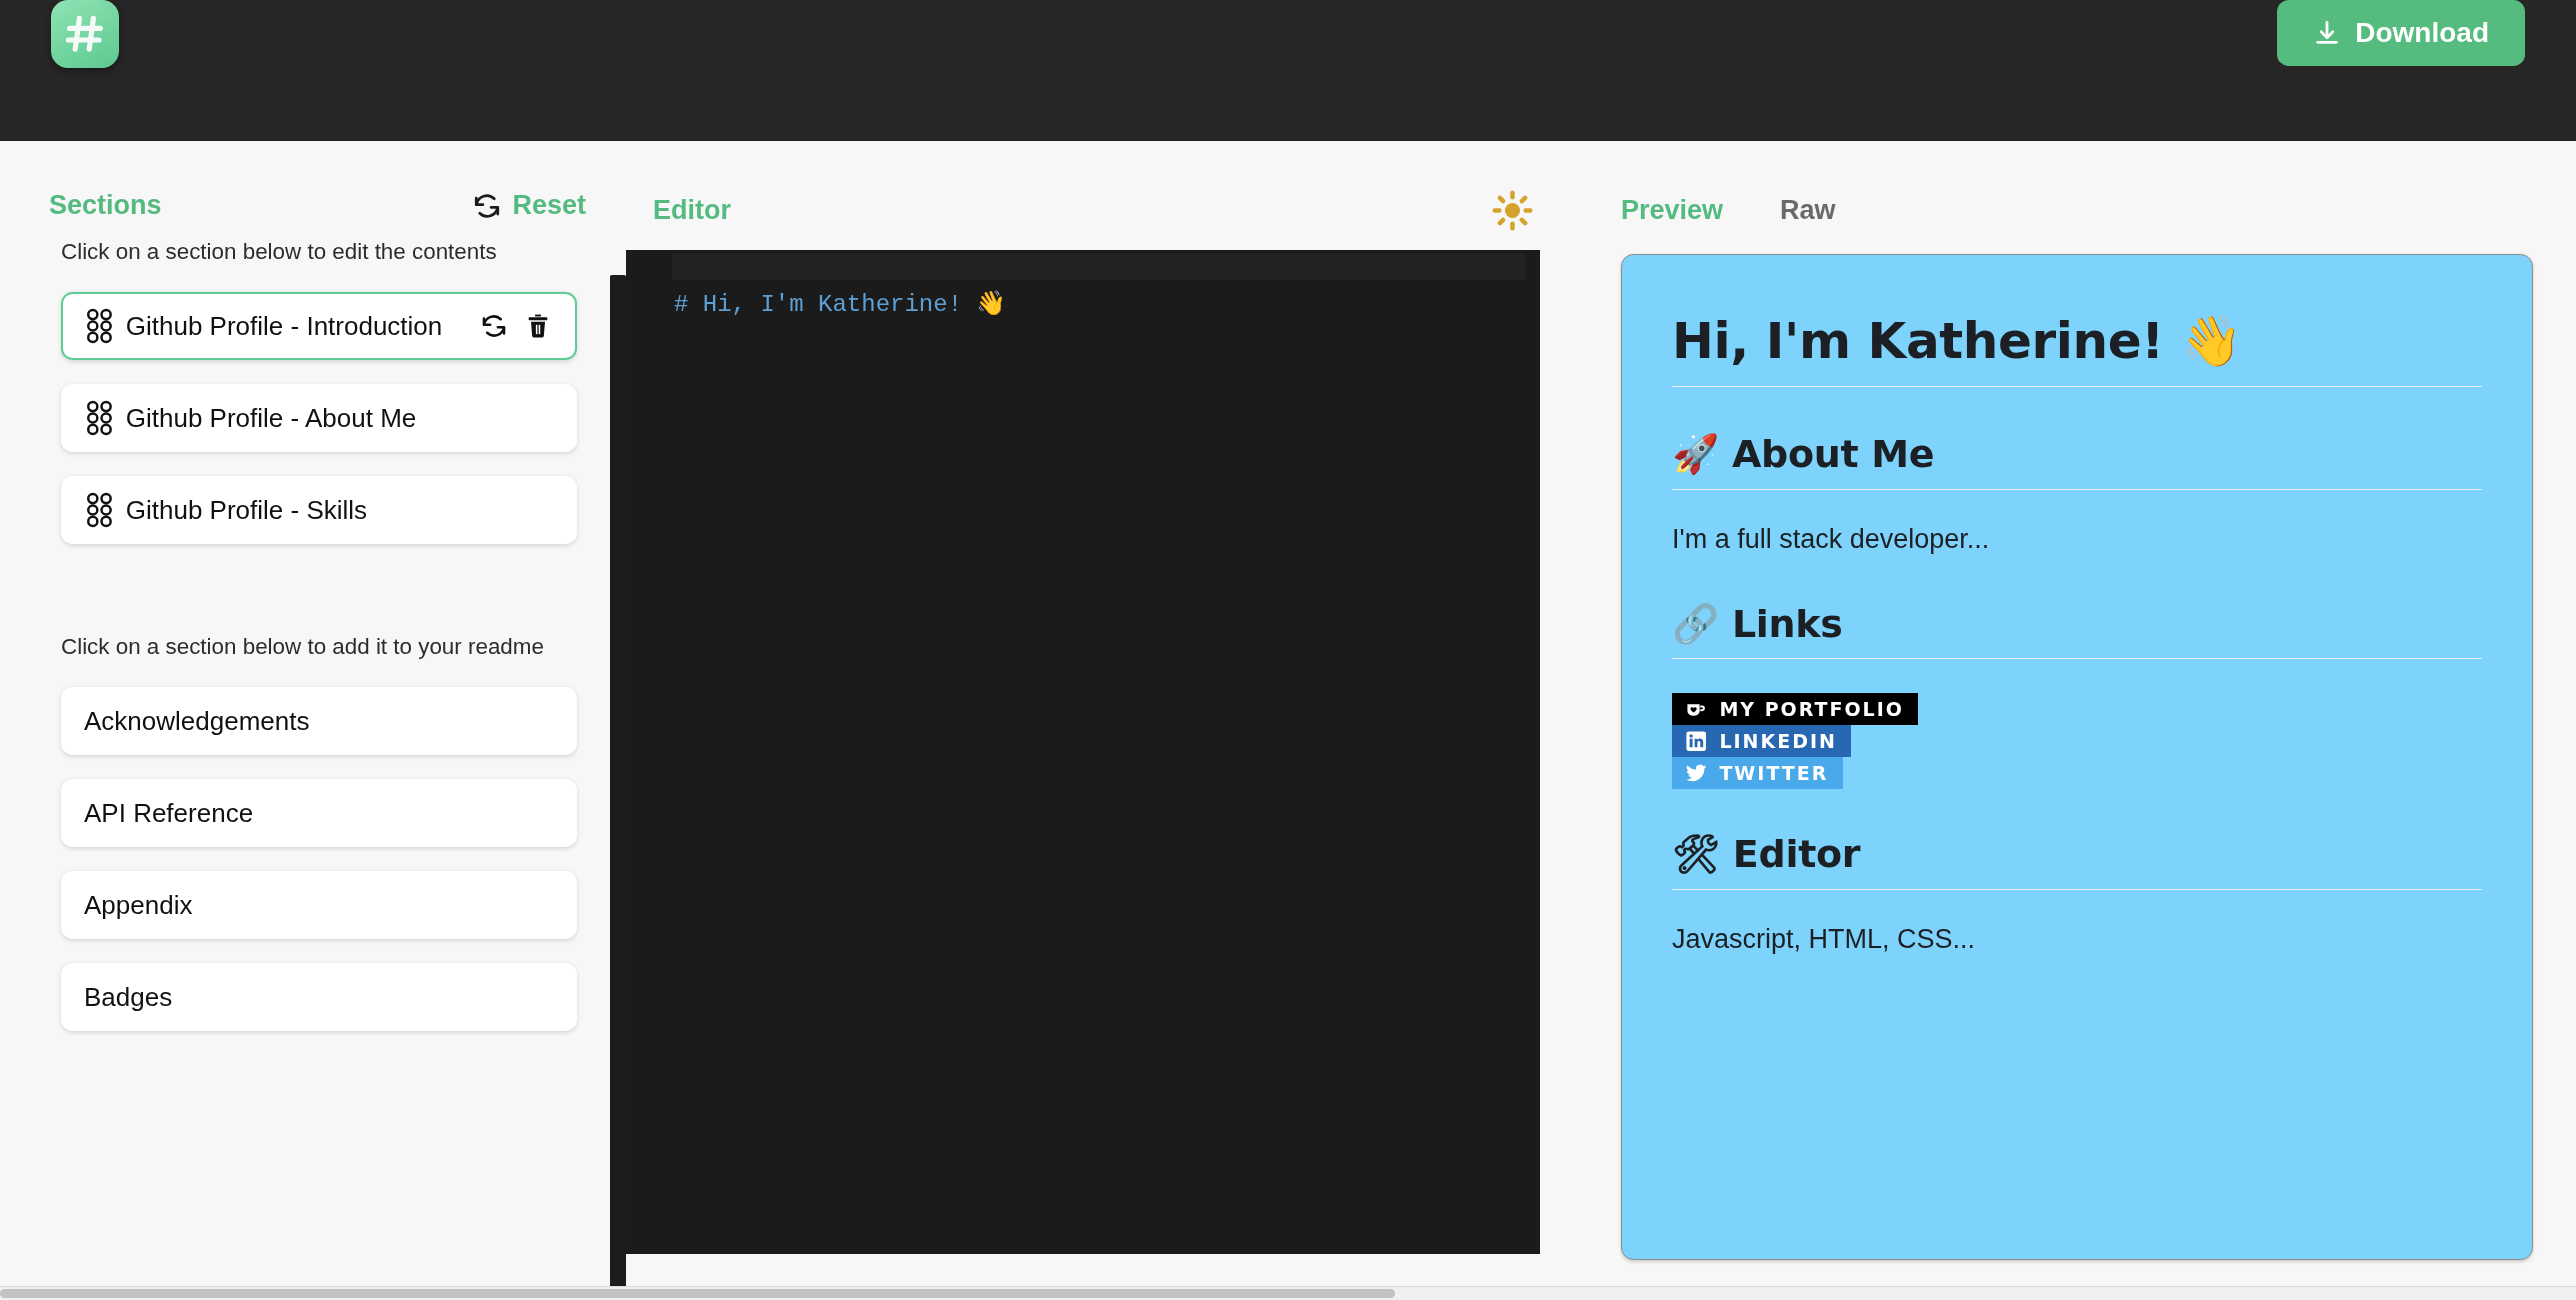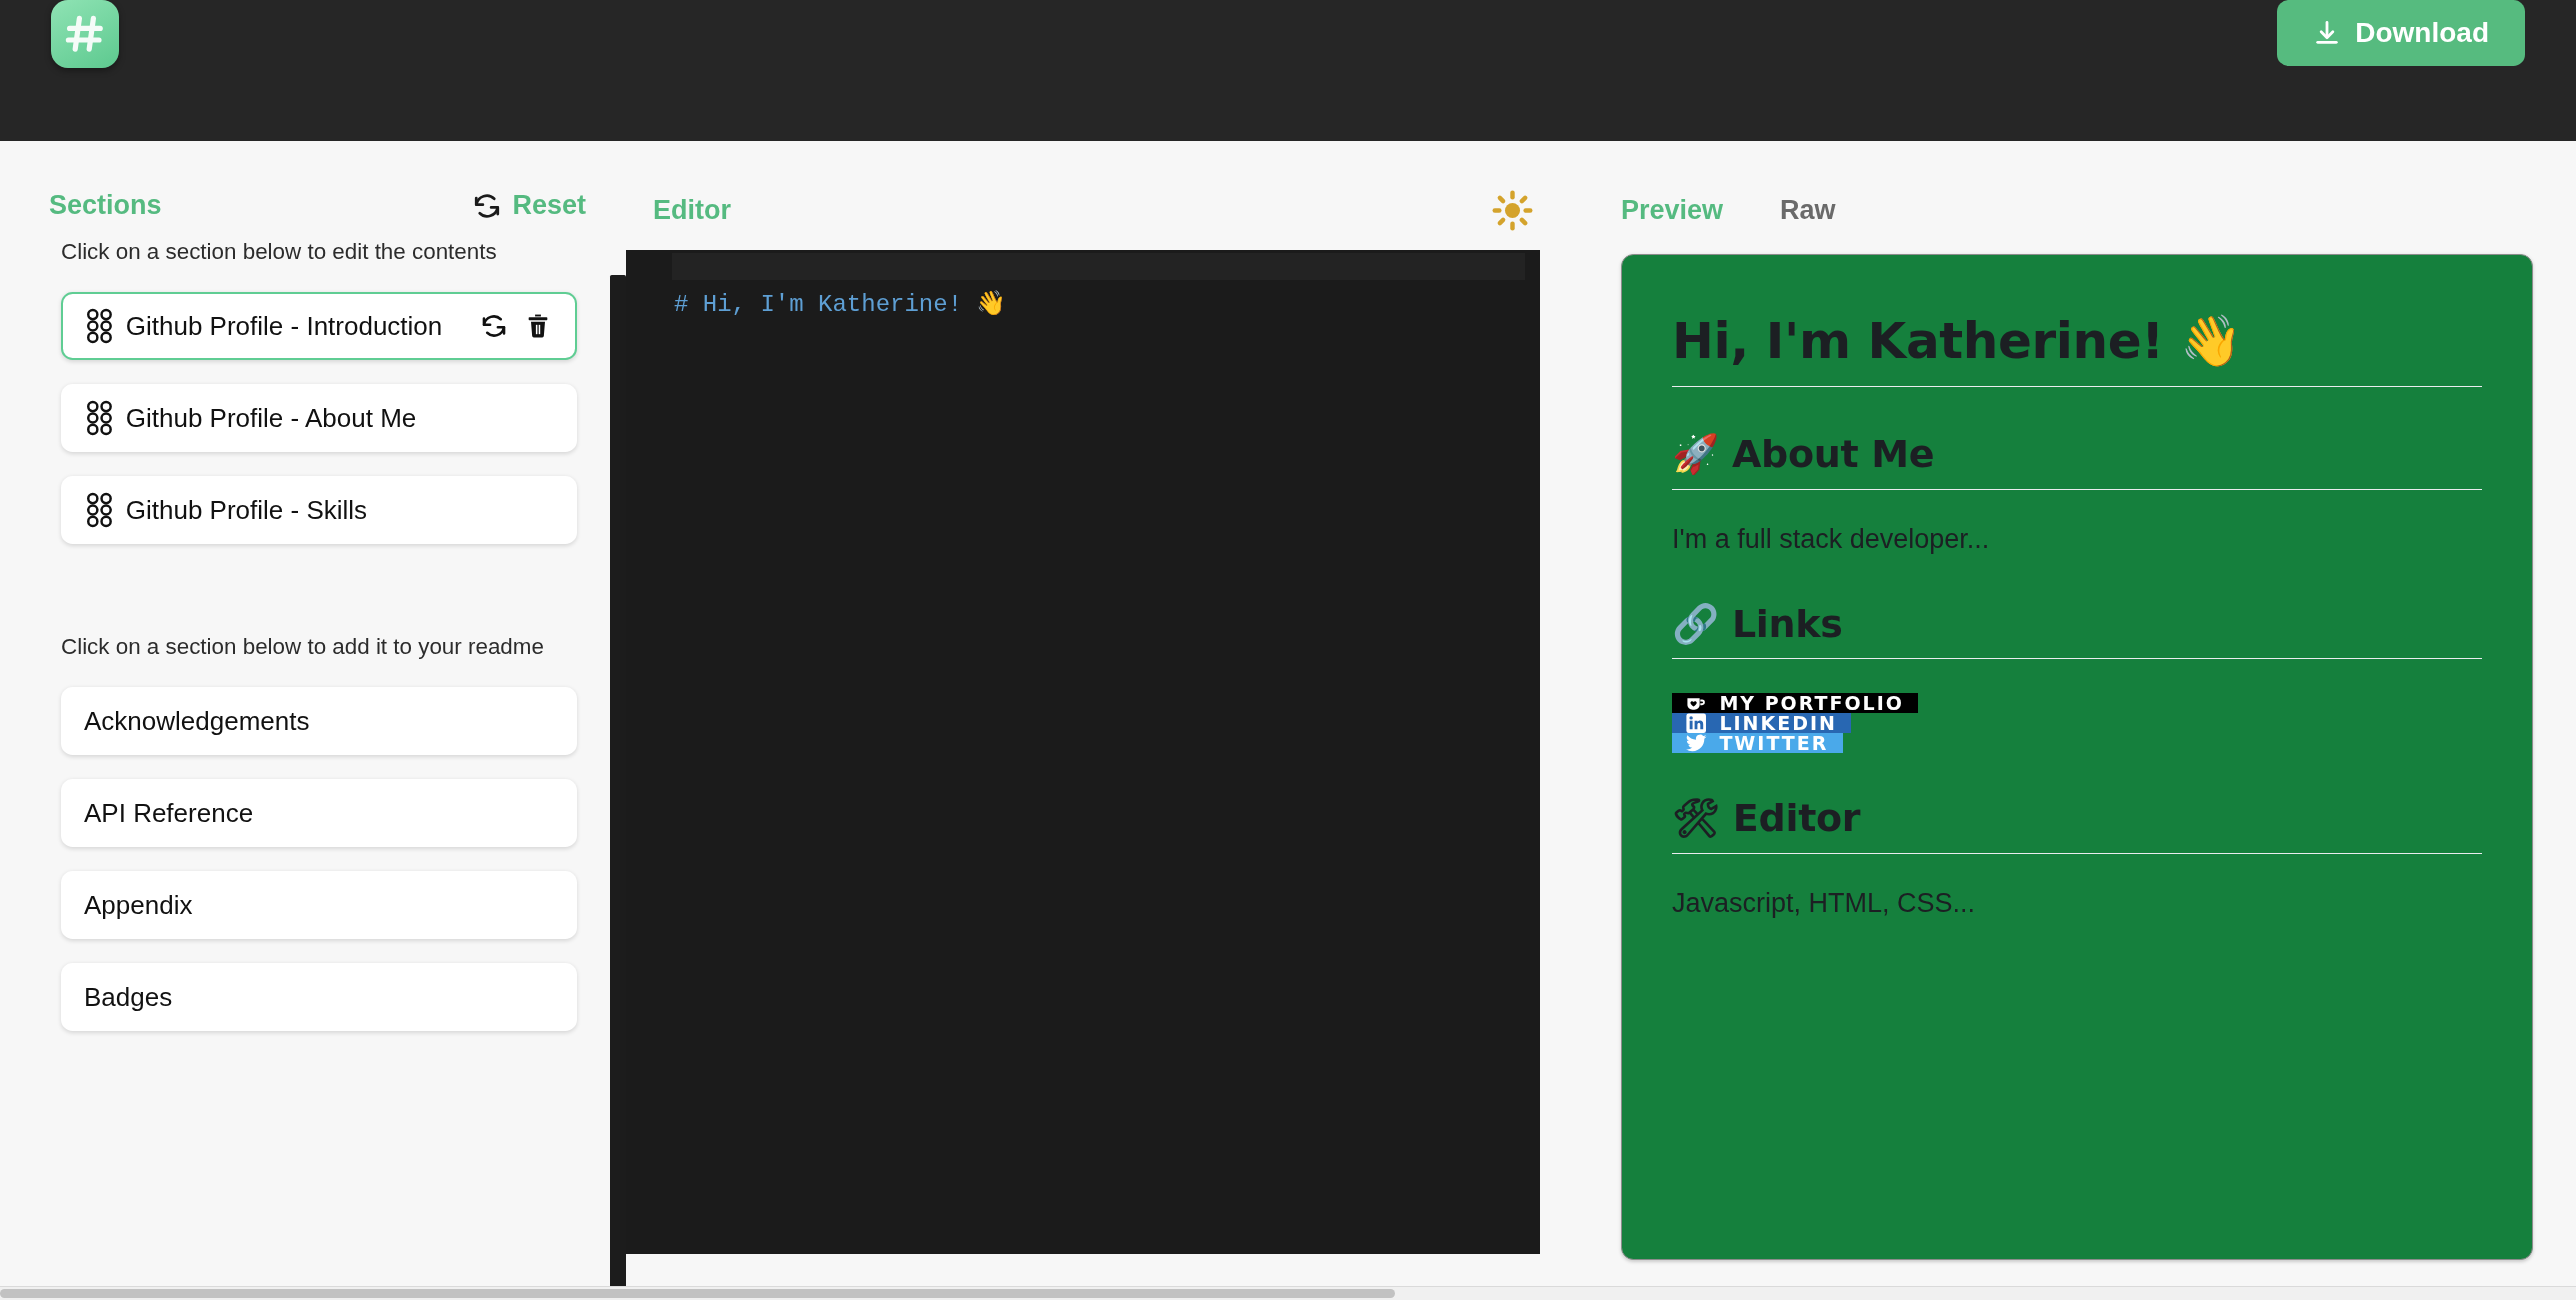--- a/index.html
+++ b/index.html
@@ -178,21 +178,21 @@
   .preview-head {
     display: flex; align-items: center; gap: 57px;
     padding-left: 29px;
     height: 41px;
   }
   .tab { font-size: 27px; cursor: pointer; color: #6a6a6a; font-weight: bold; }
   .tab.active { color: #55ba80; }
 
   .preview-card {
     margin: 23px 0 0 29px;
-    background: #15803d;
+    background: #7dd3fc;
     border: 1.8px solid #8c8c8c;
     border-radius: 12.5px;
     height: 1006px;
     padding: 57px 50px 0 50px;
     overflow: hidden;
     box-shadow: 0 1.8px 3.6px rgba(0,0,0,.18);
   }
   .md-h1 {
     font-size: 50px;
     font-weight: bold;
@@ -214,21 +214,21 @@
   .md-p {
     font-size: 27px;
     color: #1c1f23;
     margin-bottom: 47px;
   }
   .badges { margin-bottom: 43px; }
   .badge {
     display: inline-flex;
     align-items: center;
     gap: 12.5px;
-    height: 20px;
+    height: 32px;
     padding: 0 14.3px 0 12.5px;
     font-size: 19px;
     font-weight: bold;
     letter-spacing: 2px;
     color: #ffffff;
     font-family: "DejaVu Sans", sans-serif;
   }
   .badge svg { width: 22.4px; height: 22.4px; display:block; flex:0 0 22.4px; }
   .badge-row { display: block; line-height: 0; }
   .badge-row + .badge-row { margin-top: 0; }

